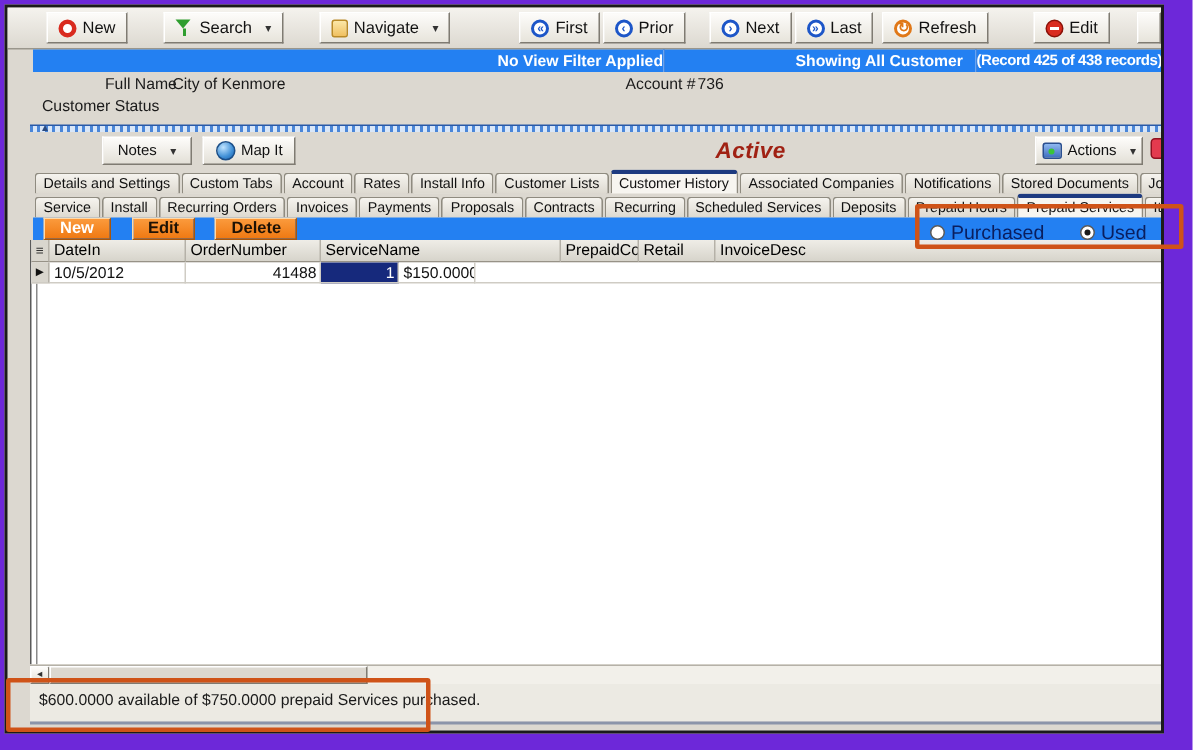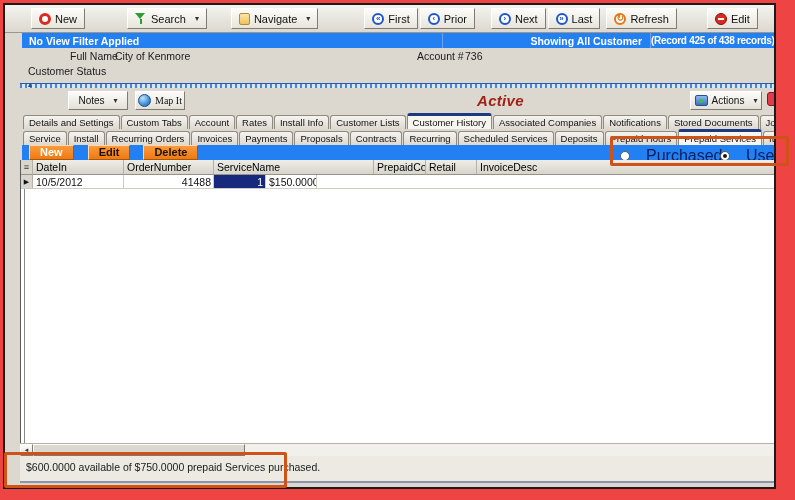--- a/index.html
+++ b/index.html
@@ -1,17 +1,17 @@
 <!DOCTYPE html>
 <html><head>
 <meta charset="utf-8">
 <style>
   * { box-sizing: border-box; }
   body { margin:0; background:#fff; }
-  .canvas { position:relative; width:795px; height:500px; background:#ef4444;
+  .canvas { position:relative; width:795px; height:500px; background:#6d28d9;
             font-family:"Liberation Sans", sans-serif; overflow:hidden; }
   .window { position:absolute; left:3px; top:3px; width:773px; height:486px;
             border:2px solid #1b1b1b; background:#dcd8d0; overflow:hidden; }
 
   
   .toolbar { position:absolute; left:0; top:0; width:100%; height:28px;
              background:linear-gradient(#f5f3ee,#dcd8d0); border-bottom:1px solid #9a968c;
              display:flex; align-items:center; }
   .tbtn { display:inline-flex; align-items:center; gap:4px; height:21px; padding:0 7px;
           font-size:11px; color:#111; background:linear-gradient(#fdfcfa,#e7e4db);
@@ -28,21 +28,21 @@
   .ic-funnel .cup { display:block; width:0; height:0; border-left:5px solid transparent;
                     border-right:5px solid transparent; border-top:6px solid #2f9e2f; }
   .ic-funnel .stem{ display:block; width:2px; height:5px; background:#2f9e2f; margin:0 auto; }
   .ic-page  { width:11px; height:12px; background:linear-gradient(#fbe7a8,#f0c060);
               border:1px solid #b98a28; border-radius:2px; }
 
   
   .filterbar { position:absolute; left:17px; top:28px; width:755px; height:15px;
                background:#2380f2; color:#fff; font-weight:bold; font-size:10.5px;
                display:flex; align-items:center; white-space:nowrap; }
-  .fb-left { width:420px; padding-left:7px; }
+  .fb-left { width:420px; padding-left:7px;text-align:right; }
   .fb-div { width:1px; height:100%; background:#0c4fa8; border-right:1px solid #6aa4f2; }
   .fb-showing { flex:1; text-align:right; padding-right:8px; }
   .fb-record { width:126px; text-align:right; padding-right:5px; font-size:10px; letter-spacing:-0.3px; }
 
   
   .inforow { position:absolute; left:0; top:43px; width:100%; height:17px; font-size:10.5px; color:#1a1a1a; }
   .inforow span { position:absolute; top:2px; white-space:nowrap; }
 
   .cstatus { position:absolute; left:23px; top:60px; font-size:10.5px; color:#1a1a1a; }
   .splitter { position:absolute; left:15px; top:78px; width:757px; height:5px;
@@ -79,22 +79,22 @@
   .tab.active { height:16px; line-height:13px; border-top:3px solid #1d3a80;
                 background:#f7f5f0; }
 
   
   .actionbar { position:absolute; left:17px; top:140px; width:755px; height:15px;
                background:#2380f2; display:flex; align-items:center; }
   .obtn { height:15px; line-height:13px; padding:0 10px; font-size:11px; font-weight:bold;
           background:linear-gradient(#fb9a3c,#ef7912); border:1px solid;
           border-color:#ffd9a8 #a8560a #a8560a #ffd9a8; color:#1d1205; }
   .obtn.primary { color:#fff; }
-  .radio { position:absolute; top:2px; display:inline-flex; align-items:center; gap:16px;
-           font-size:16px; color:#0a1e5e; }
+  .radio { position:absolute; top:2px; display:inline-flex; align-items:center; gap:4px;
+           font-size:13px; color:#0a1e5e; }
   .rdot { width:10px; height:10px; border-radius:50%; background:#fff;
           border:1px solid #5a5a5a; position:relative; }
   .rdot.checked i { position:absolute; left:2px; top:2px; width:4px; height:4px;
                     border-radius:50%; background:#1a1a1a; }
 
   
   .grid { position:absolute; left:15px; top:155px; width:757px; height:283px;
           background:#fff; border-left:1px solid #5a5a5a; border-right:1px solid #8a8a8a; }
   .grid-line { position:absolute; left:3px; top:0; bottom:0; width:1px; background:#8a8a8a; }
   .grow { position:relative; display:flex; width:100%; background:#fff; }
@@ -144,21 +144,21 @@
 <body>
 
 <div class="canvas">
   <div class="window">
 
     <div class="toolbar">
       <div class="tbtn" style="margin-left:26px">
         <span class="ic ic-new ring"></span>
         <span>New</span>
       </div>
-      <div class="tbtn" style="margin-left:42px">
+      <div class="tbtn" style="margin-left:24px">
         <span class="ic ic-funnel">
             <i class="cup"></i>
             <i class="stem"></i>
           </span>
         <span>Search</span>
         <span class="dd">▾</span>
       </div>
       <div class="tbtn" style="margin-left:24px">
         <span class="ic-page"></span>
         <span>Navigate</span>
@@ -215,21 +215,21 @@
 
     <div class="splitter">
       <span class="caret">▴</span>
     </div>
 
     <div class="phead">
       <div class="pbtn" style="left:27px; width:60px;">
         <span>Notes</span>
         <span class="dd">▾</span>
       </div>
-      <div class="pbtn" style="left:94px; width:50px;font-family:Liberation Serif, serif;">
+      <div class="pbtn" style="left:94px; width:62px;">
         <span class="ic-globe"></span>
         <span>Map It</span>
       </div>
       <span class="activestat">Active</span>
       <div class="pbtn" style="right:12px; width:72px;">
         <span class="ic-actions">
             <i></i>
           </span>
         <span>Actions</span>
         <span class="dd">▾</span>

